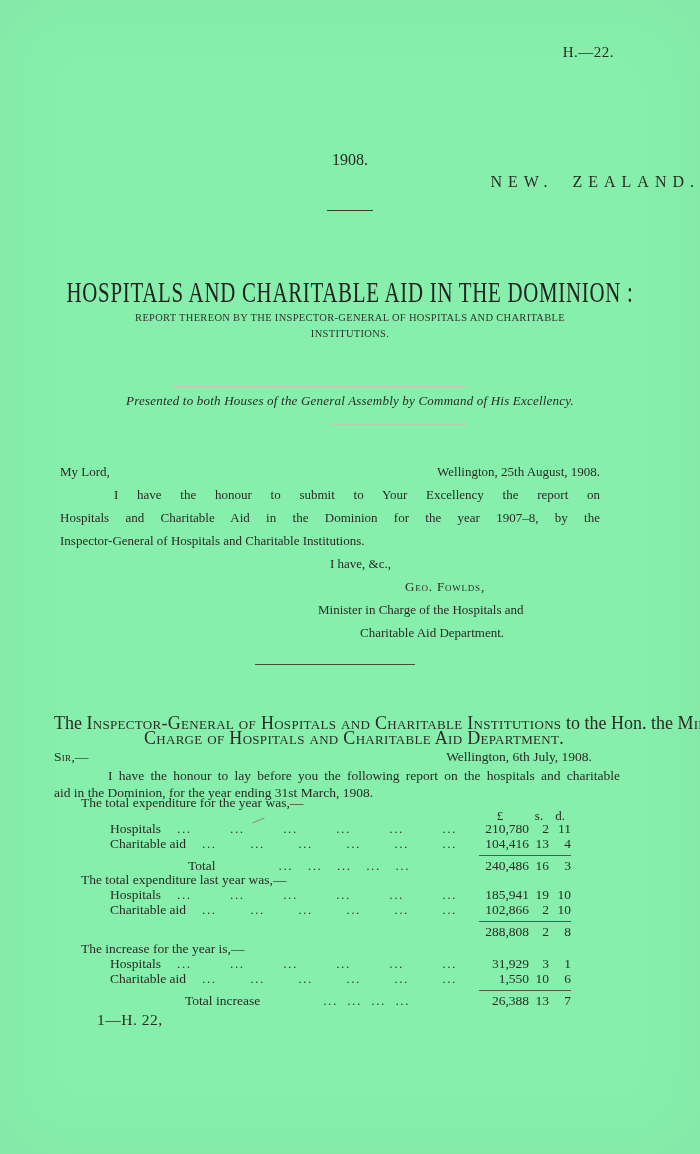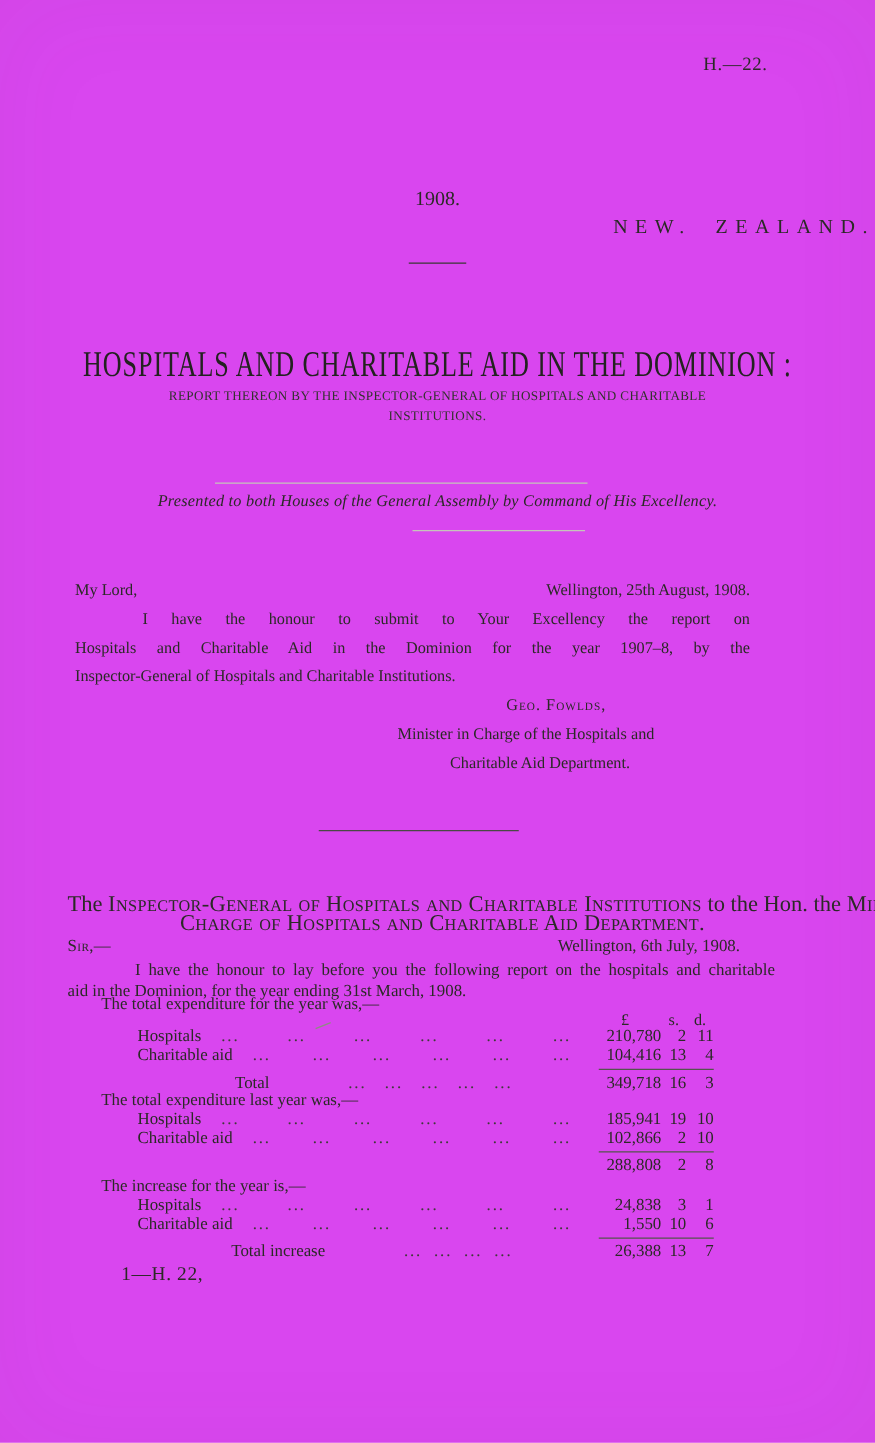--- a/index.html
+++ b/index.html
@@ -1,19 +1,19 @@
 <!DOCTYPE html>
 <html><head>
 <meta charset="utf-8">
 <style>
   html,body { margin:0; padding:0; }
   .page {
     position:relative;
     width:700px; height:1154px;
-    background:#d946ef;
+    background:#86efac;
     box-shadow: inset 0 0 80px rgba(90,85,70,0.05);
     font-family:"Liberation Serif","DejaVu Serif",serif;
     color:#2b2a26;
     overflow:hidden;
   }
   .docnum { position:absolute; top:44px; right:86px; font-size:15px; letter-spacing:0.5px; }
   .year   { position:absolute; top:151px; left:0; width:100%; text-align:center; font-size:16px; }
   .country{ position:absolute; top:173px; left:0; width:100%; text-align:right; font-size:16px;
             letter-spacing:6px; word-spacing:9px; }
   .rule-country { position:absolute; top:210px; left:50%; transform:translateX(-50%);
@@ -93,20 +93,21 @@
   <div class="rule-faint2"></div>
 
   <div class="letter1">
     <div class="sal-row">
       <span>My Lord,</span>
       <span>Wellington, 25th August, 1908.</span>
     </div>
     <div class="jline first">I have the honour to submit to Your Excellency the report on</div>
     <div class="jline">Hospitals and Charitable Aid in the Dominion for the year 1907–8, by the</div>
     <div class="jline last">Inspector-General of Hospitals and Charitable Institutions.</div>
+    <div class="valediction">I have, &amp;c.,</div>
     <div class="signature">Geo. Fowlds,</div>
     <div class="sig-t1">Minister in Charge of the Hospitals and</div>
     <div class="sig-t2">Charitable Aid Department.</div>
   </div>
 
   <div class="rule-center"></div>
 
   <div class="letter2">
     <div class="addr">
       <span>The</span>
@@ -170,21 +171,21 @@
       <div class="acc-row total-row">
         <span class="acc-label total-indent">Total</span>
         <span class="acc-dots">
             <span>...</span>
             <span>...</span>
             <span>...</span>
             <span>...</span>
             <span>...</span>
           </span>
         <span class="amt">
-          <span class="p">349,718</span>
+          <span class="p">240,486</span>
           <span class="s">16</span>
           <span class="d">3</span>
         </span>
       </div>
     </div>
 
     <div class="acc-block b2">
       <div class="acc-intro">The total expenditure last year was,—</div>
       <div class="acc-row">
         <span class="acc-label row-indent">Hospitals</span>
@@ -234,21 +235,21 @@
         <span class="acc-label row-indent">Hospitals</span>
         <span class="acc-dots">
             <span>...</span>
             <span>...</span>
             <span>...</span>
             <span>...</span>
             <span>...</span>
             <span>...</span>
           </span>
         <span class="amt">
-          <span class="p">24,838</span>
+          <span class="p">31,929</span>
           <span class="s">3</span>
           <span class="d">1</span>
         </span>
       </div>
       <div class="acc-row">
         <span class="acc-label row-indent">Charitable aid</span>
         <span class="acc-dots">
             <span>...</span>
             <span>...</span>
             <span>...</span>

